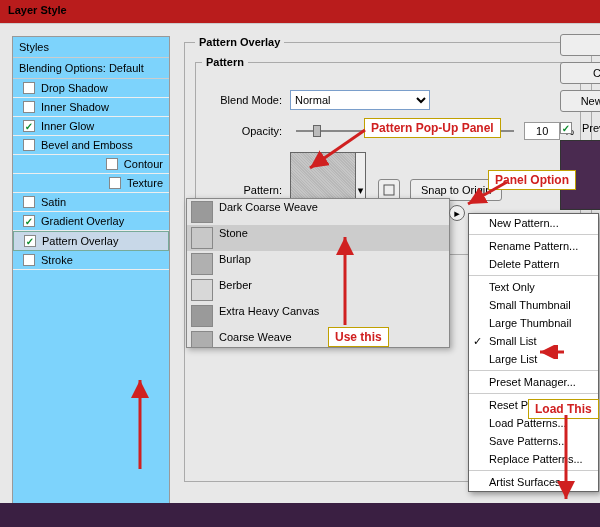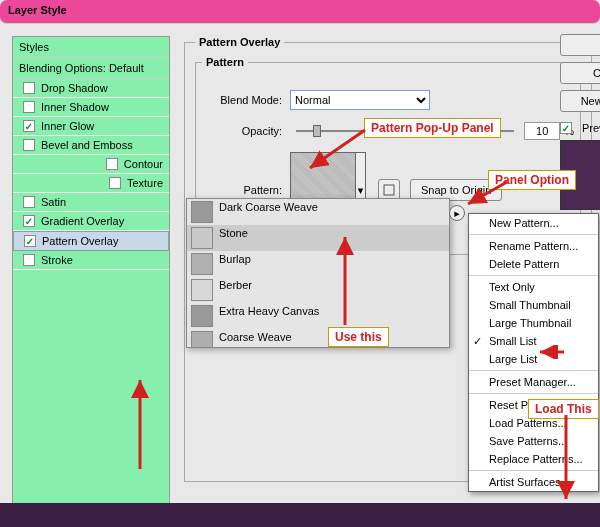--- a/index.html
+++ b/index.html
@@ -1,19 +1,19 @@
 <!DOCTYPE html>
 <html><head>
 <meta charset="utf-8">
 <style>
 * { box-sizing: border-box; margin: 0; padding: 0; font-family: Tahoma, Arial, sans-serif; font-size: 11px; }
 body { background: #e8e8e8; width: 600px; height: 527px; position: relative; overflow: hidden; }
-.titlebar { background: #ec4899; height: 24px; padding: 4px 8px; font-weight: bold; border-bottom: 1px solid #ccc; border-radius: 7px; }
+.titlebar { background: #b91c1c; height: 24px; padding: 4px 8px; font-weight: bold; border-bottom: 1px solid #ccc; }
 .main { display: flex; height: 480px; }
-.sidebar { width: 158px; margin: 12px 0 0 12px; border: 1px solid #999; background: #86efac; }
+.sidebar { width: 158px; margin: 12px 0 0 12px; border: 1px solid #999; background: #7dd3fc; }
 .styles-hdr { padding: 4px 6px; border-bottom: 1px solid #ccc; font-weight: normal; }
 .blend-hdr { padding: 4px 6px; border-bottom: 1px solid #ccc; }
 .eff { display: flex; align-items: center; padding: 3px 6px 3px 10px; border-bottom: 1px solid #eee; cursor: pointer; }
 .eff.indent { padding-left: 26px; justify-content: flex-end; }
 .eff.sel { background: #c8d8e8; border: 1px solid #7a9; }
 .chk { width: 12px; height: 12px; border: 1px solid #888; margin-right: 6px; background: #fff; display: inline-flex; align-items: center; justify-content: center; }
 .chk.on::after { content: "✓"; color: #0a8a2a; font-size: 10px; font-weight: bold; }
 .content { flex: 1; padding: 12px 8px 8px 14px; position: relative; }
 fieldset.outer { border: 1px solid #aaa; padding: 8px 10px 14px 10px; height: 446px; }
 fieldset.inner { border: 1px solid #aaa; padding: 10px 6px 14px 6px; }

